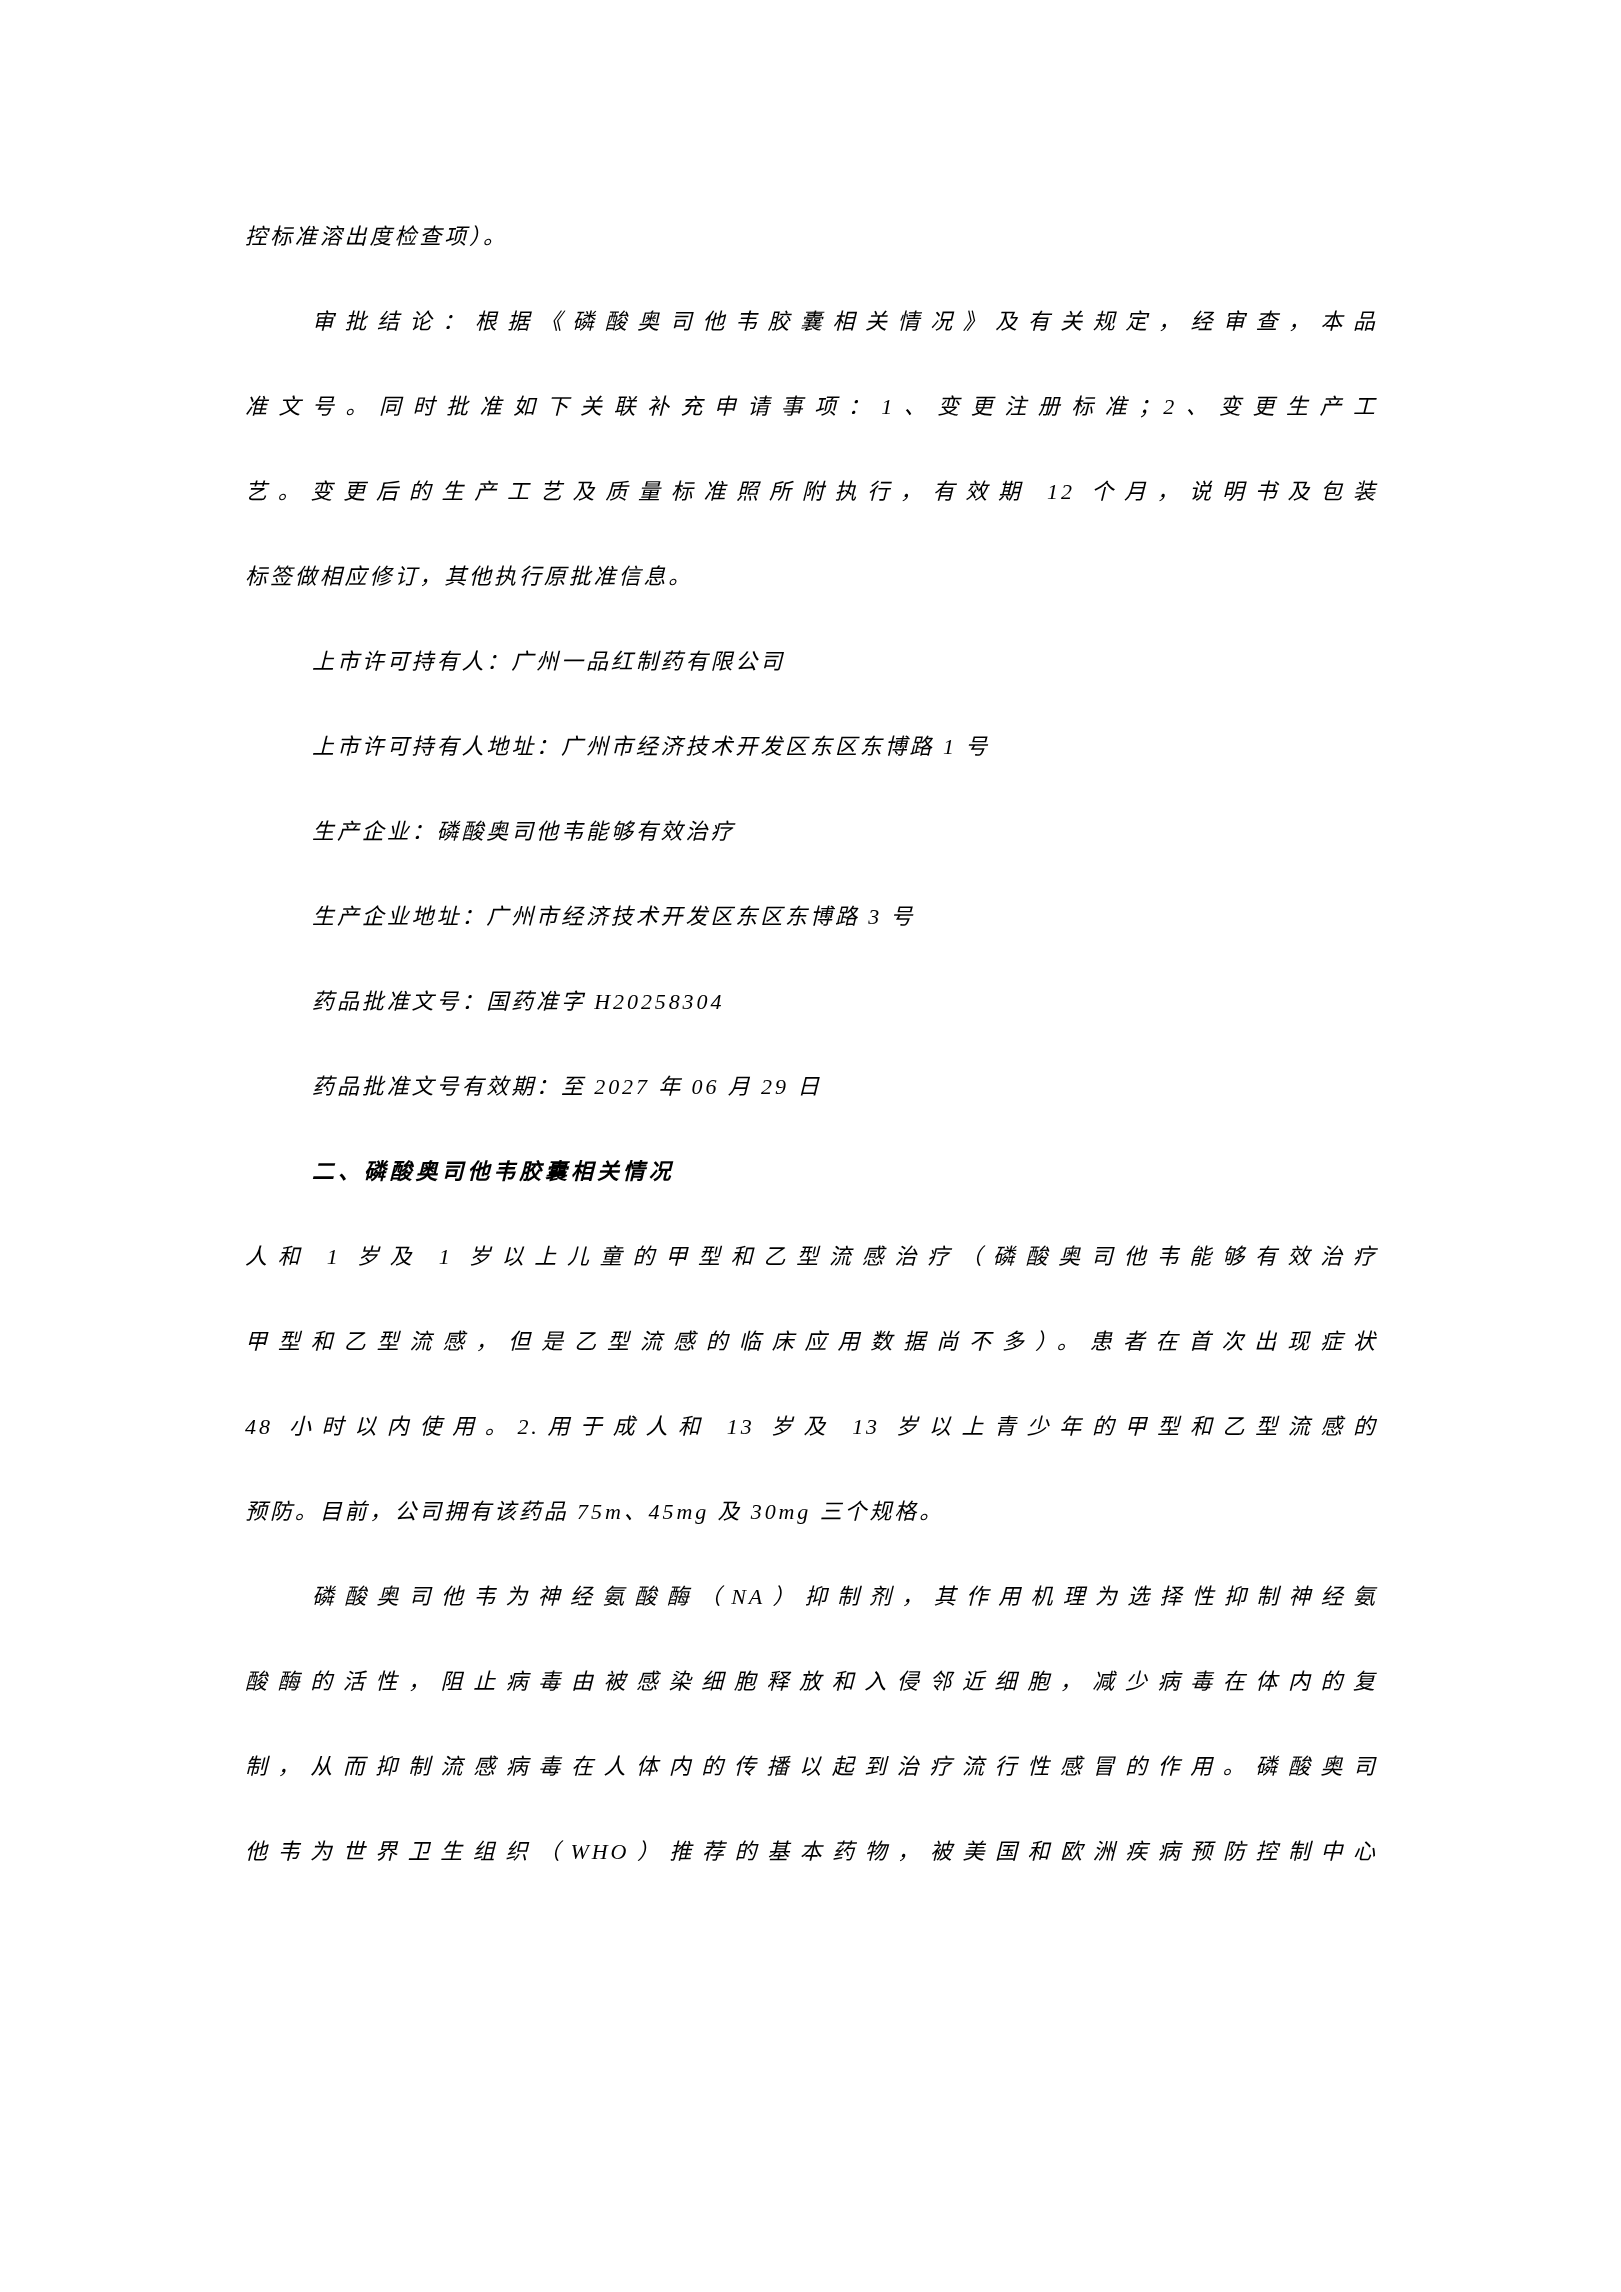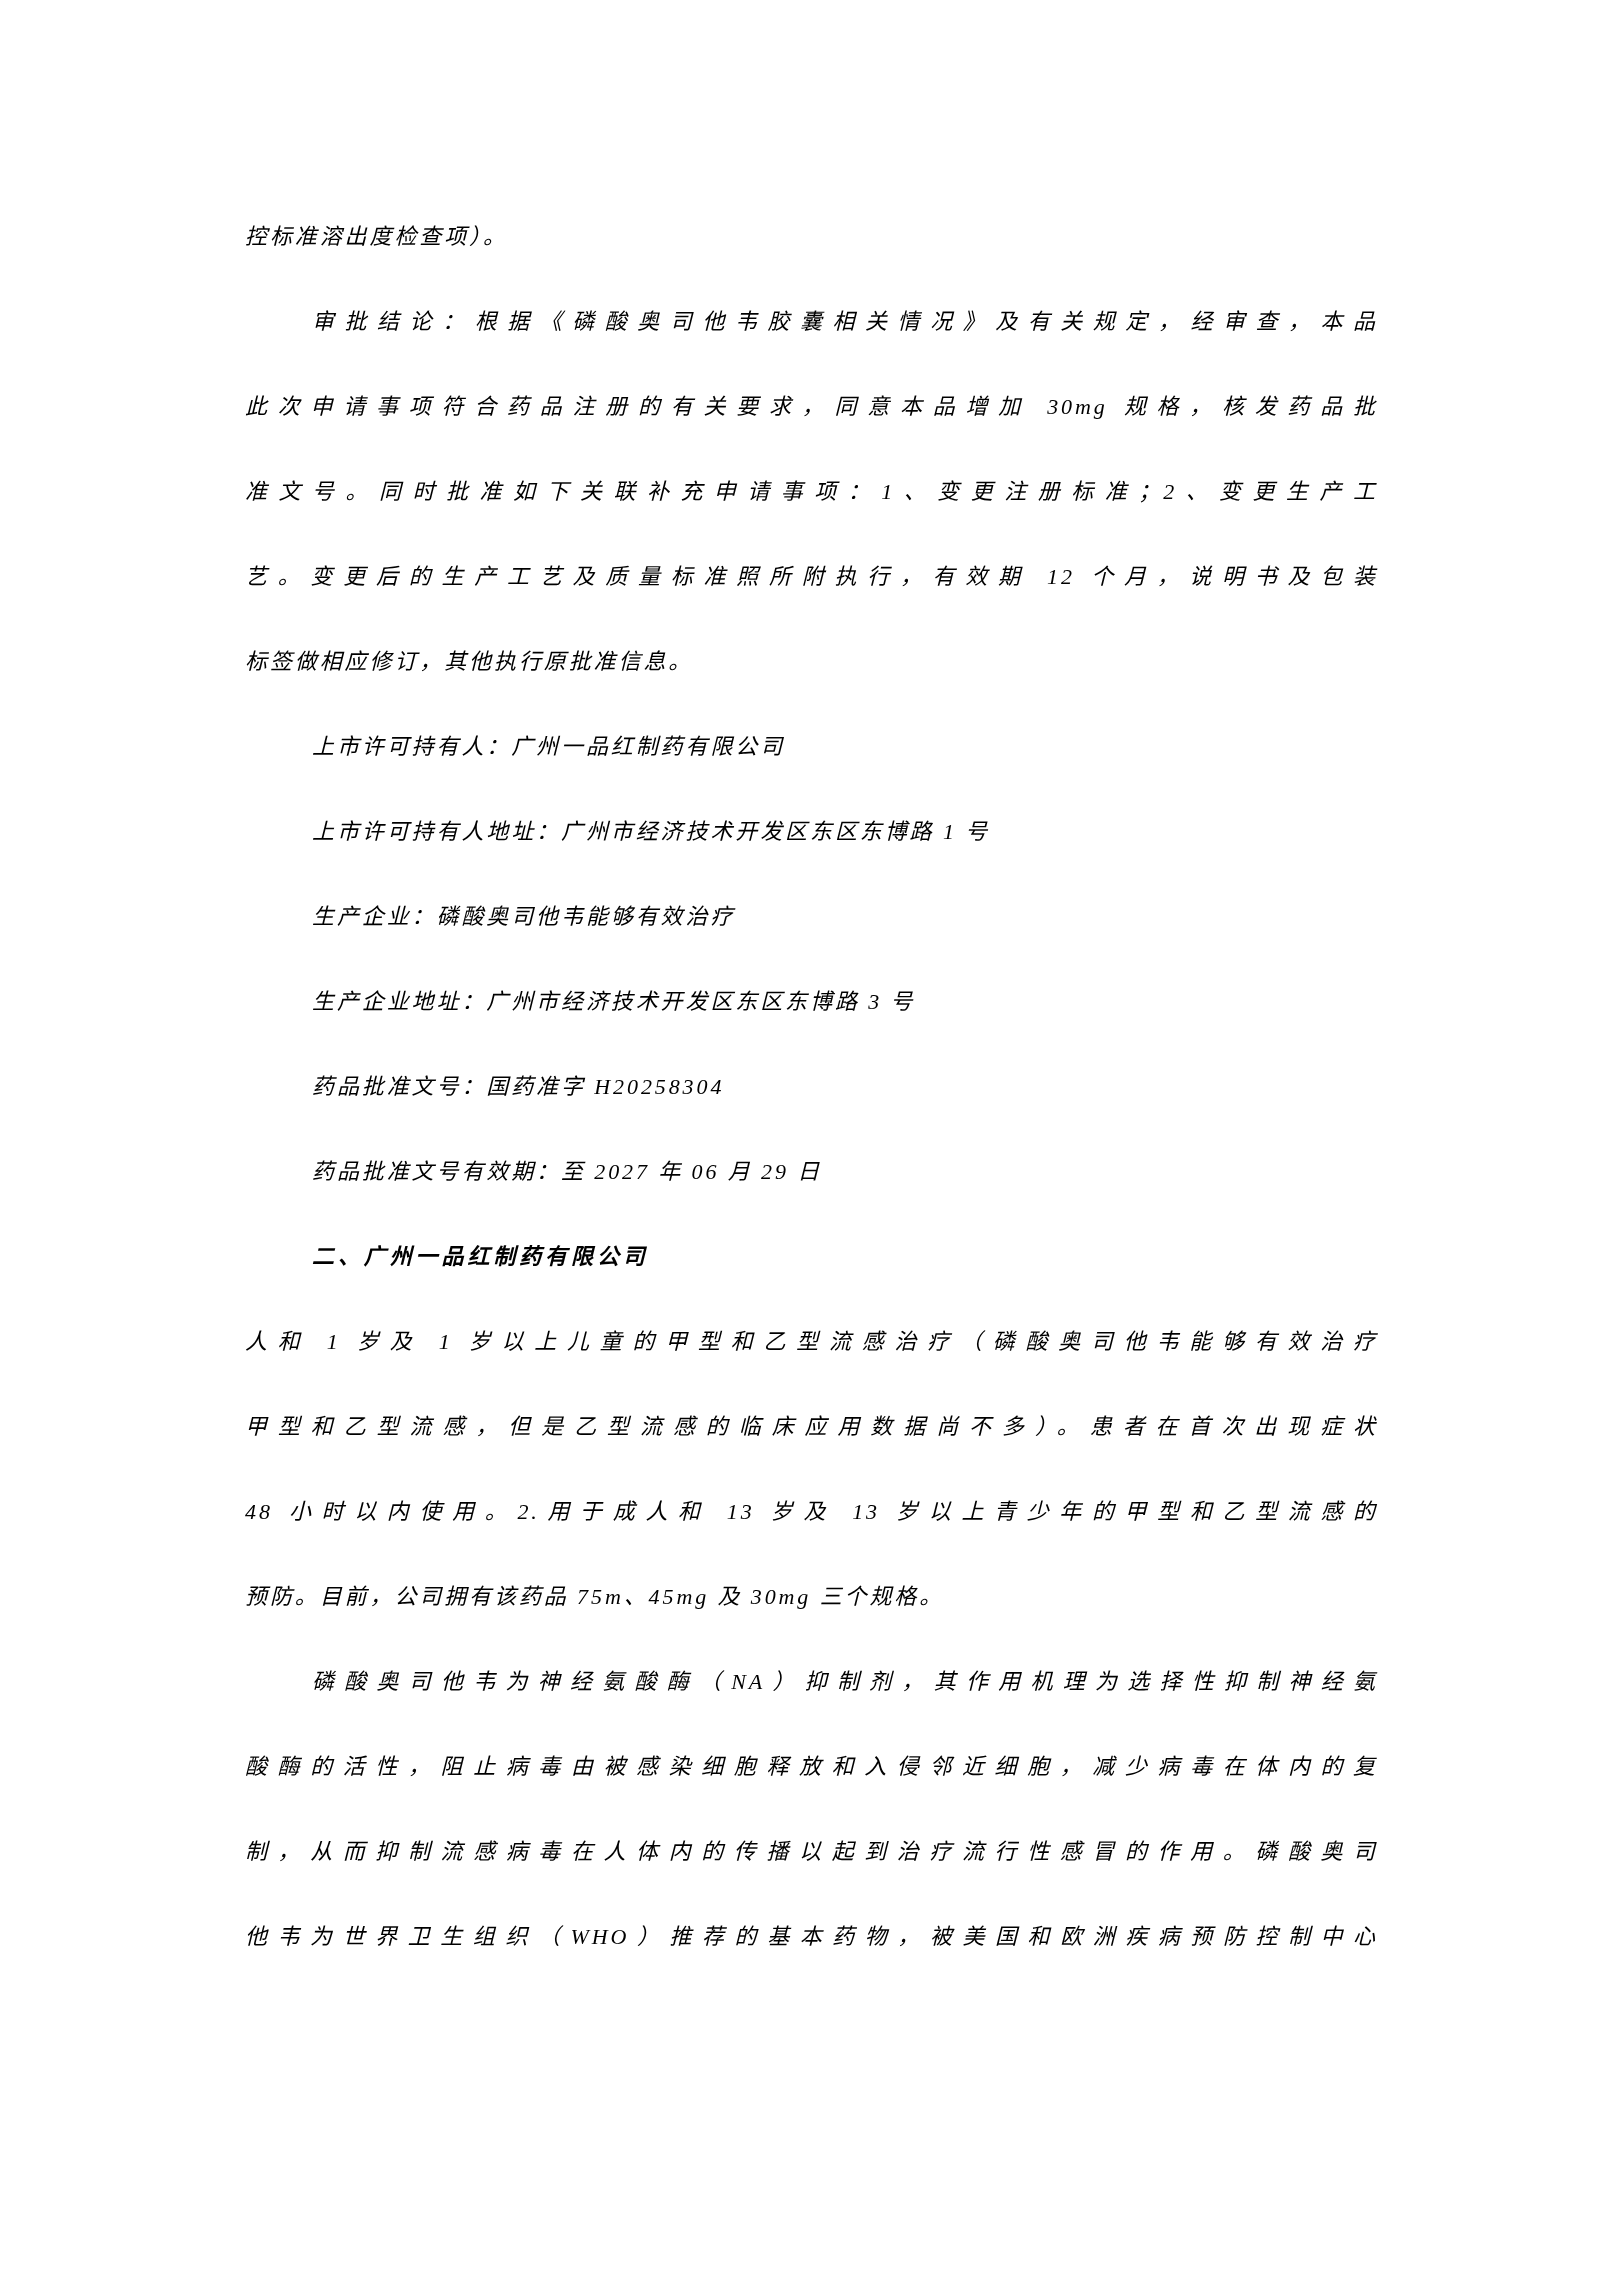--- a/index.html
+++ b/index.html
@@ -48,33 +48,32 @@
 </style>
 </head>
 <body>
 
 <div class="page">
   <div class="textblock">
 
     <div class="ln">控标准溶出度检查项）。</div>
 
     <div class="ln ind just">审批结论：根据《磷酸奥司他韦胶囊相关情况》及有关规定，经审查，本品</div>
-    <div class="ln just">此次申请事项符合药品注册的有关要求，同意本品增加 30mg 规格，核发药品批</div>
     <div class="ln just">准文号。同时批准如下关联补充申请事项：1、变更注册标准；2、变更生产工</div>
     <div class="ln just">艺。变更后的生产工艺及质量标准照所附执行，有效期 12 个月，说明书及包装</div>
     <div class="ln">标签做相应修订，其他执行原批准信息。</div>
 
     <div class="ln ind">上市许可持有人：广州一品红制药有限公司</div>
     <div class="ln ind">上市许可持有人地址：广州市经济技术开发区东区东博路 1 号</div>
     <div class="ln ind">生产企业：磷酸奥司他韦能够有效治疗</div>
     <div class="ln ind">生产企业地址：广州市经济技术开发区东区东博路 3 号</div>
     <div class="ln ind">药品批准文号：国药准字 H20258304</div>
     <div class="ln ind">药品批准文号有效期：至 2027 年 06 月 29 日</div>
 
-    <div class="ln ind bold">二、广州一品红制药有限公司</div>
+    <div class="ln ind bold">二、磷酸奥司他韦胶囊相关情况</div>
 
     <div class="ln just">人和 1 岁及 1 岁以上儿童的甲型和乙型流感治疗（磷酸奥司他韦能够有效治疗</div>
     <div class="ln just">甲型和乙型流感，但是乙型流感的临床应用数据尚不多）。患者在首次出现症状</div>
     <div class="ln just">48 小时以内使用。2.用于成人和 13 岁及 13 岁以上青少年的甲型和乙型流感的</div>
     <div class="ln">预防。目前，公司拥有该药品 75m、45mg 及 30mg 三个规格。</div>
 
     <div class="ln ind just">磷酸奥司他韦为神经氨酸酶（NA）抑制剂，其作用机理为选择性抑制神经氨</div>
     <div class="ln just">酸酶的活性，阻止病毒由被感染细胞释放和入侵邻近细胞，减少病毒在体内的复</div>
     <div class="ln just">制，从而抑制流感病毒在人体内的传播以起到治疗流行性感冒的作用。磷酸奥司</div>
     <div class="ln just">他韦为世界卫生组织（WHO）推荐的基本药物，被美国和欧洲疾病预防控制中心</div>

